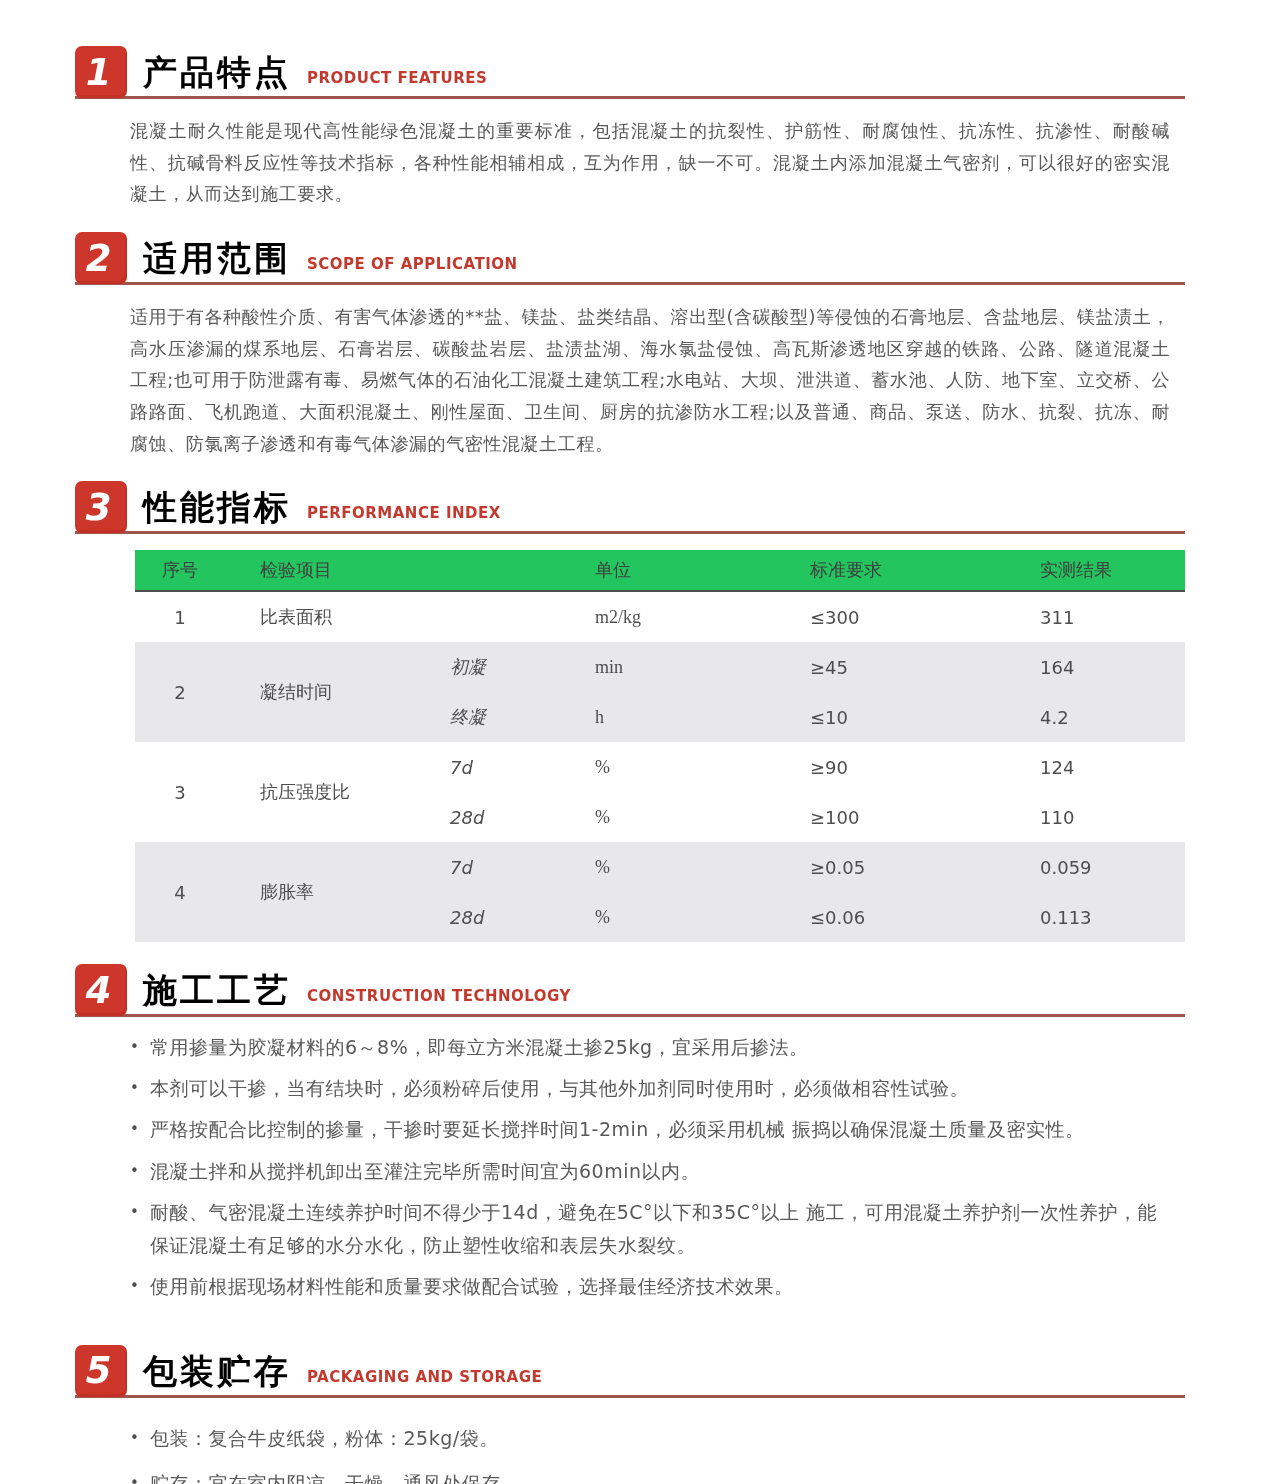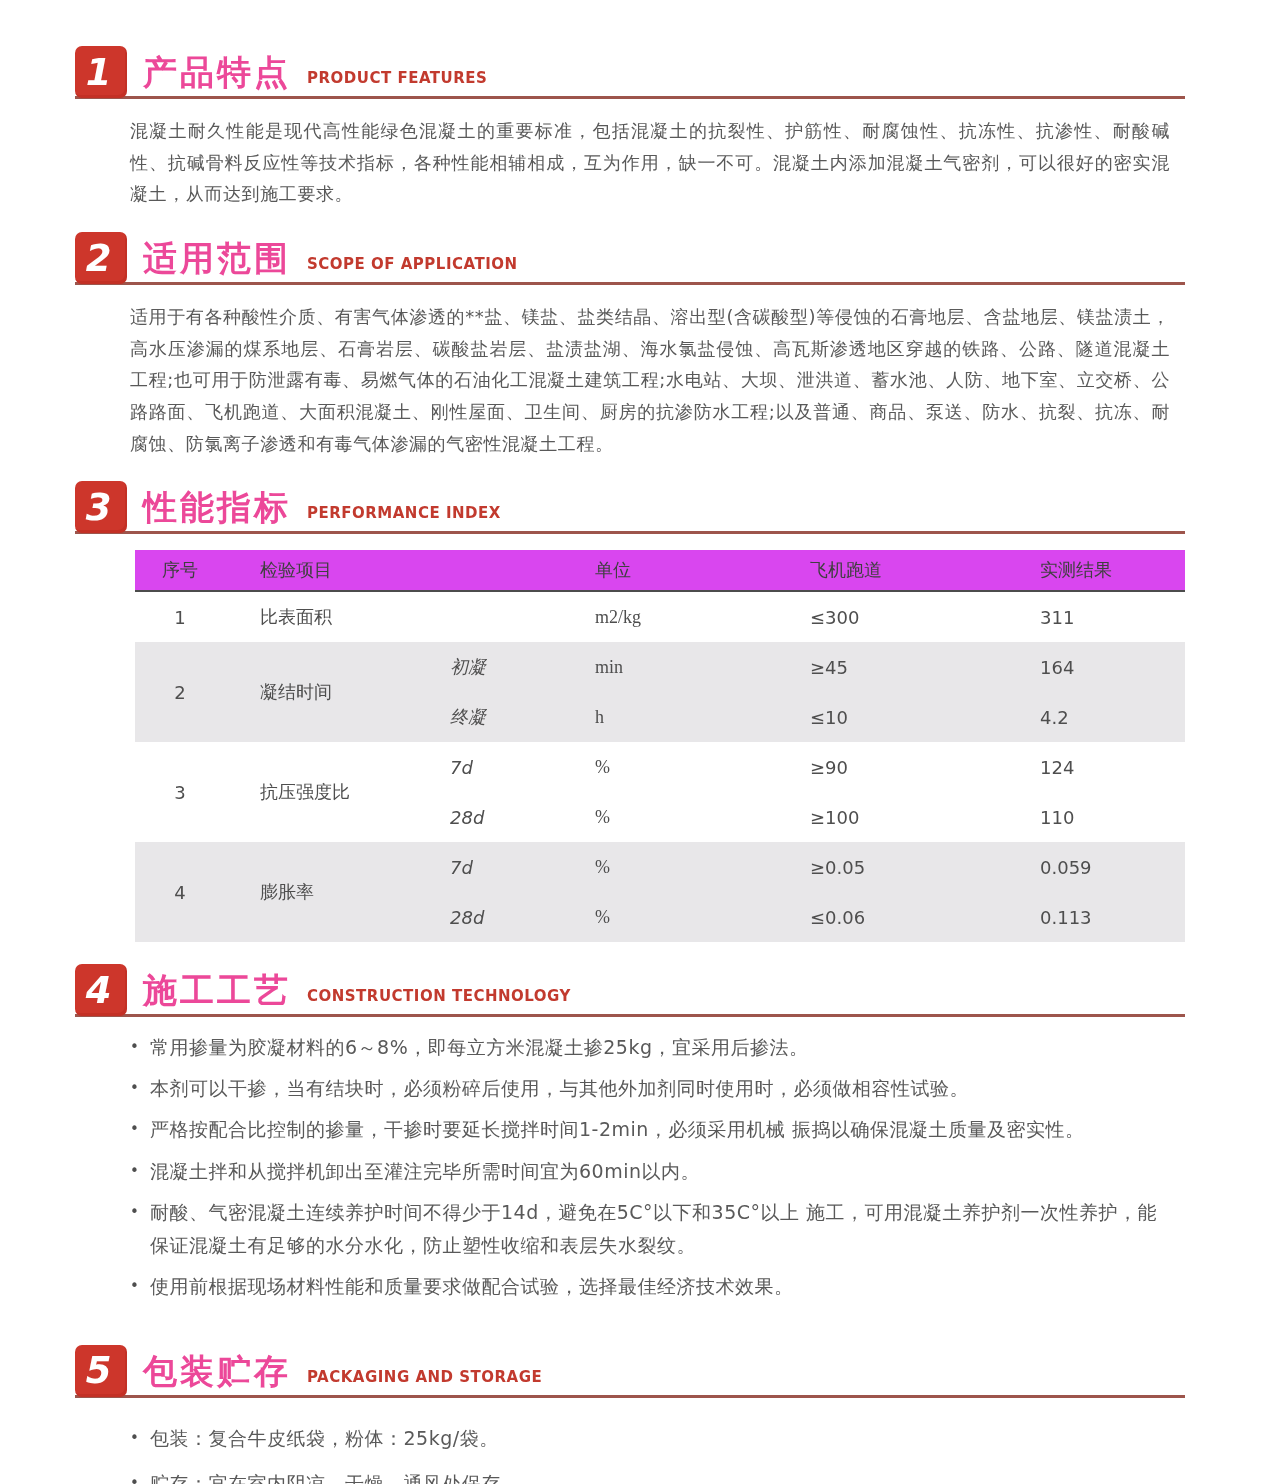--- a/index.html
+++ b/index.html
@@ -36,21 +36,21 @@
     font-weight: 800;
     font-style: italic;
     display: flex;
     align-items: center;
     justify-content: center;
     padding-right: 5px;
     margin-bottom: -2px;
     box-shadow: inset -2px -3px 0 rgba(150,20,10,0.18);
   }
   .title-zh {
-    color: #ec4899;
+    color: #000000;
     font-size: 34px;
     font-weight: 800;
     letter-spacing: 3px;
     line-height: 1;
     padding-bottom: 7px;
     white-space: nowrap;
   }
   .title-en {
     color: #c23a2e;
     font-size: 15px;
@@ -79,21 +79,21 @@
     width: 1050px;
     font-size: 18px;
     color: #4e4e4e;
   }
   .trow, .tgroup {
     display: grid;
     grid-template-columns: 90px 185px 150px 215px 230px 180px;
     align-items: center;
   }
   .thead {
-    background: #d946ef;
+    background: #22c55e;
     height: 42px;
     border-bottom: 2px solid #4c4c4c;
     color: #3f3f3f;
   }
   .tgroup { grid-auto-rows: 50px; }
   .tgroup.gray { background: #e8e7e9; }
   .cell-no   { grid-column: 1; text-align: center; }
   .cell-item { grid-column: 2; padding-left: 35px; }
   .cell-sub  { grid-column: 3; padding-left: 40px; font-style: italic; }
   .cell-unit { grid-column: 4; padding-left: 35px; font-family: Liberation Serif, serif; }
@@ -150,21 +150,21 @@
       <div class="badge">3</div>
       <div class="title-zh">性能指标</div>
       <div class="title-en">PERFORMANCE INDEX</div>
     </div>
 
     <div class="ptable">
       <div class="trow thead">
         <div class="cell-no">序号</div>
         <div class="cell-item">检验项目</div>
         <div class="cell-unit">单位</div>
-        <div class="cell-req">飞机跑道</div>
+        <div class="cell-req">标准要求</div>
         <div class="cell-res">实测结果</div>
       </div>
 
       <div class="tgroup">
         <div class="cell-no r1">1</div>
         <div class="cell-item r1">比表面积</div>
         <div class="cell-unit r1">m2/kg</div>
         <div class="cell-req r1">≤300</div>
         <div class="cell-res r1">311</div>
       </div>

